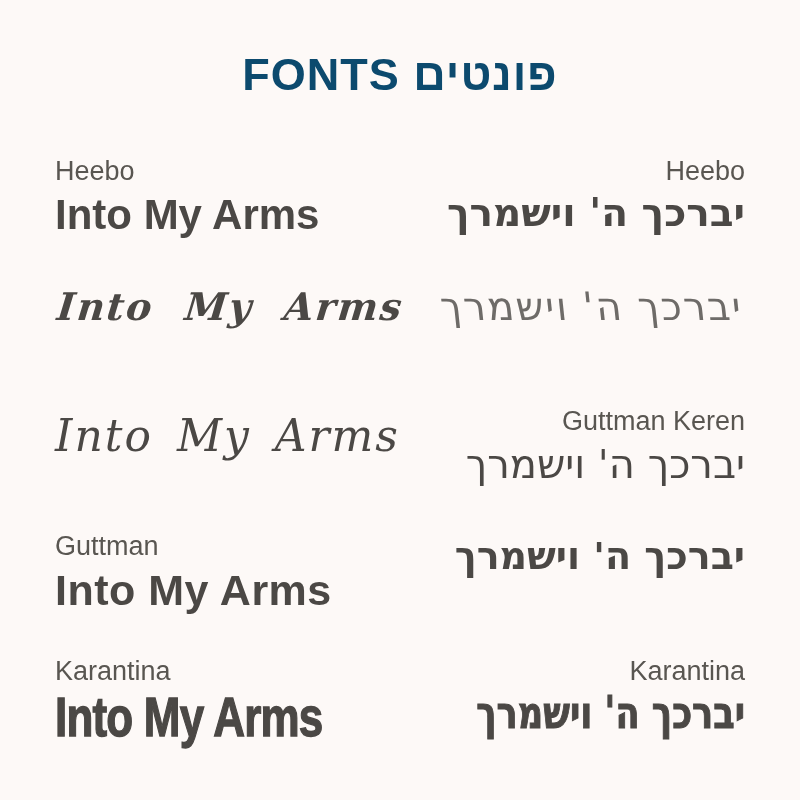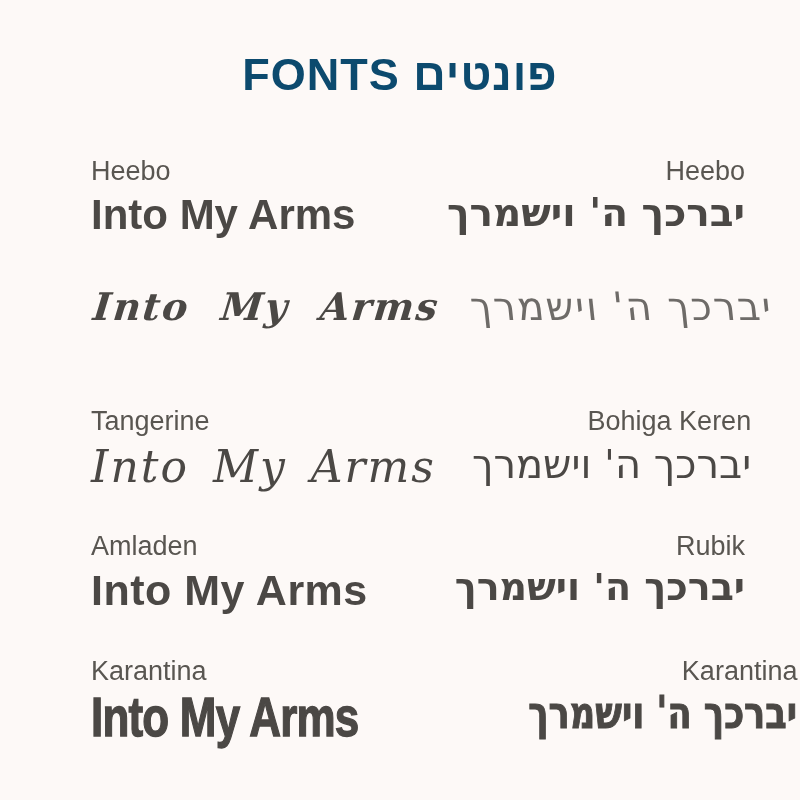--- a/index.html
+++ b/index.html
@@ -26,21 +26,21 @@
   }
   .content {
     margin: 54px 55px 0 55px;
   }
   .row {
     display: flex;
     justify-content: space-between;
     align-items: flex-start;
     height: 125px;
   }
-  .cell { max-width: 360px; margin-left: 36px; }
+  .cell { max-width: 360px; }
   .cell.right { text-align: right; }
   .font-label {
     font-family: "Liberation Sans", sans-serif;
     font-size: 27px;
     font-weight: 400;
     color: #595651;
     line-height: 1.15;
   }
   .sample {
     margin-top: 2px;
@@ -149,36 +149,34 @@
     <div class="cell left">
       <div class="sample s-amladen">Into My Arms</div>
     </div>
     <div class="cell right">
       <div class="sample s-adi" dir="rtl">יברכך ה' וישמרך</div>
     </div>
   </div>
 
   <div class="row">
     <div class="cell left">
-      <div class="font-label">Tangerine</div>
       <div class="sample s-tangerine">Into My Arms</div>
     </div>
     <div class="cell right">
-      <div class="font-label">Bohiga Keren</div>
+      <div class="font-label">Guttman Keren</div>
       <div class="sample s-guttman" dir="rtl">יברכך ה' וישמרך</div>
     </div>
   </div>
 
   <div class="row">
     <div class="cell left">
-      <div class="font-label">Amladen</div>
+      <div class="font-label">Guttman</div>
       <div class="sample s-manrope">Into My Arms</div>
     </div>
     <div class="cell right">
-      <div class="font-label">Rubik</div>
       <div class="sample s-rubik" dir="rtl">יברכך ה' וישמרך</div>
     </div>
   </div>
 
   <div class="row">
     <div class="cell left">
       <div class="font-label">Karantina</div>
       <div class="sample s-karantina-en">Into My Arms</div>
     </div>
     <div class="cell right">

